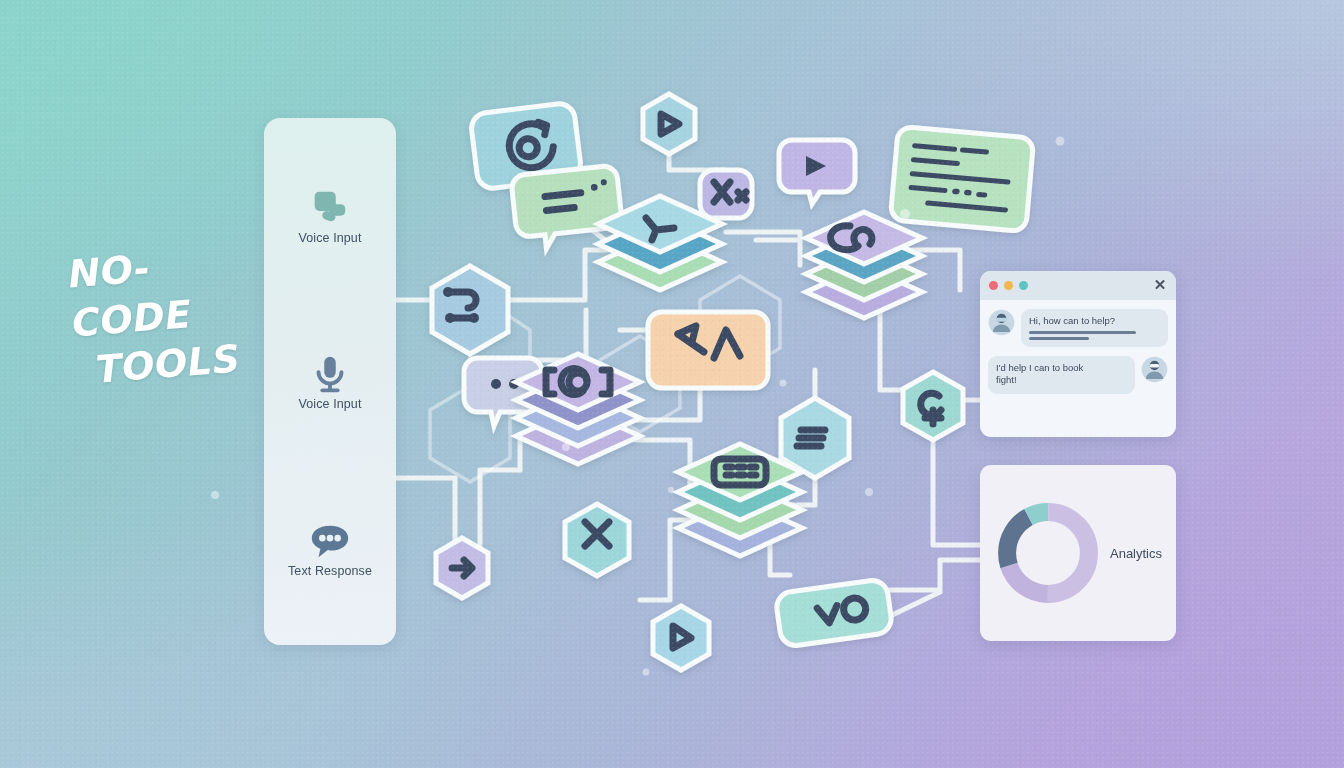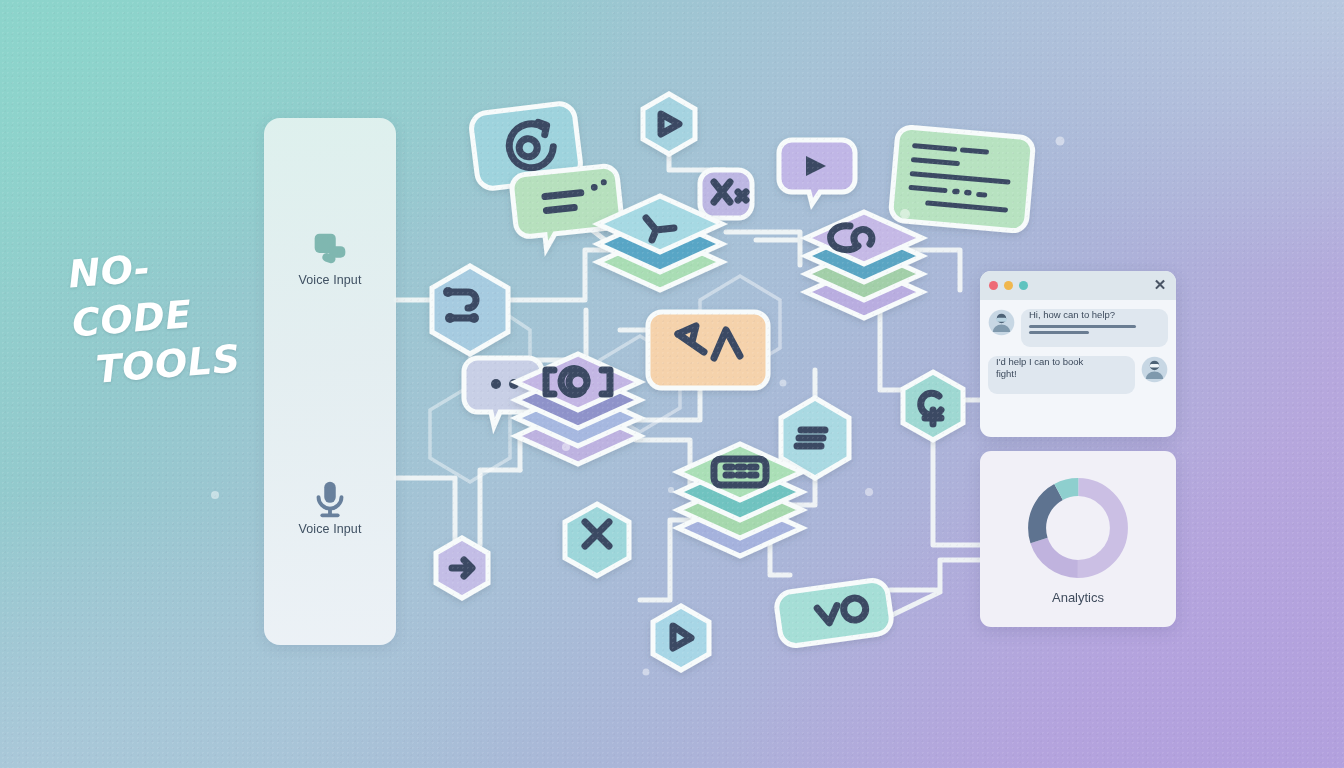--- a/index.html
+++ b/index.html
@@ -86,38 +86,38 @@
   .dot.teal { background: #5fc3bf; }
   #chat-close {
     position: absolute; right: 8px; top: 6px;
     width: 16px; height: 16px; color: #4a5565;
     font-size: 15px; line-height: 16px; text-align: center; font-weight: 600;
   }
   #chat-body { padding: 9px 8px; display: flex; flex-direction: column; gap: 9px; }
   .msg { display: flex; align-items: flex-start; gap: 6px; }
   .msg.out { flex-direction: row-reverse; }
   .bubble {
-    background: #dfe7ef; border-radius: 9px; padding: 0 8px;
+    background: #dfe7ef; border-radius: 9px; padding: 6px 8px;
     flex: 1; min-height: 38px;
   }
   .bubble .txt {
     font-size: 9.5px; color: #3c4a5c; line-height: 1.25;
     white-space: pre-line;
   }
   .bar { height: 3.2px; border-radius: 2px; background: #6a7d92; margin-top: 4px; }
   .bar.w1 { width: 82%; } .bar.w2 { width: 46%; margin-top: 3px; }
   .avatar { width: 27px; height: 27px; flex: 0 0 27px; }
 
   
   #analytics-card {
-    position: absolute; left: 980px; top: 451px;
+    position: absolute; left: 980px; top: 465px;
     width: 196px; height: 176px;
     border-radius: 11px; background: #f1f0f7;
     box-shadow: 0 4px 16px rgba(60,70,110,0.16);
-    display: flex; flex-direction: column;
+    display: flex; 
     align-items: center; justify-content: center; gap: 8px;
   }
   #donut { width: 108px; height: 108px; }
   #analytics-label { font-size: 13px; color: #3f4b5c; }
 
   .fade { pointer-events: none; }
 </style>
 </head>
 <body>
 
@@ -362,20 +362,29 @@
     <div class="side-item">
       <svg class="side-icon" viewBox="0 0 48 48">
         <rect x="18" y="6" width="12" height="22" rx="6" fill="#68809c"></rect>
         <path d="M12 22 a12 12 0 0 0 24 0" fill="none" stroke="#68809c" stroke-width="4" stroke-linecap="round"></path>
         <path d="M24 34 v6" stroke="#68809c" stroke-width="4" stroke-linecap="round"></path>
         <path d="M16 41 h16" stroke="#68809c" stroke-width="4" stroke-linecap="round"></path>
       </svg>
       <div class="side-label">Voice Input</div>
     </div>
 
+    <div class="side-item">
+      <svg class="side-icon" viewBox="0 0 48 48">
+        <path d="M24 8 C12 8 5 14 5 21 C5 26 9 30 14 32 L12 41 L22 33 C23 33.5 23.5 34 24 34 C36 34 43 28 43 21 C43 14 36 8 24 8 Z" fill="#5c7894"></path>
+        <circle cx="16" cy="21" r="3.4" fill="#e7f1f3"></circle>
+        <circle cx="24" cy="21" r="3.4" fill="#e7f1f3"></circle>
+        <circle cx="32" cy="21" r="3.4" fill="#e7f1f3"></circle>
+      </svg>
+      <div class="side-label">Text Response</div>
+    </div>
 
   </div>
 
   <div id="chat-window">
     <div id="chat-titlebar">
       <span class="dot red"></span>
       <span class="dot amber"></span>
       <span class="dot teal"></span>
       <span id="chat-close">✕</span>
     </div>

